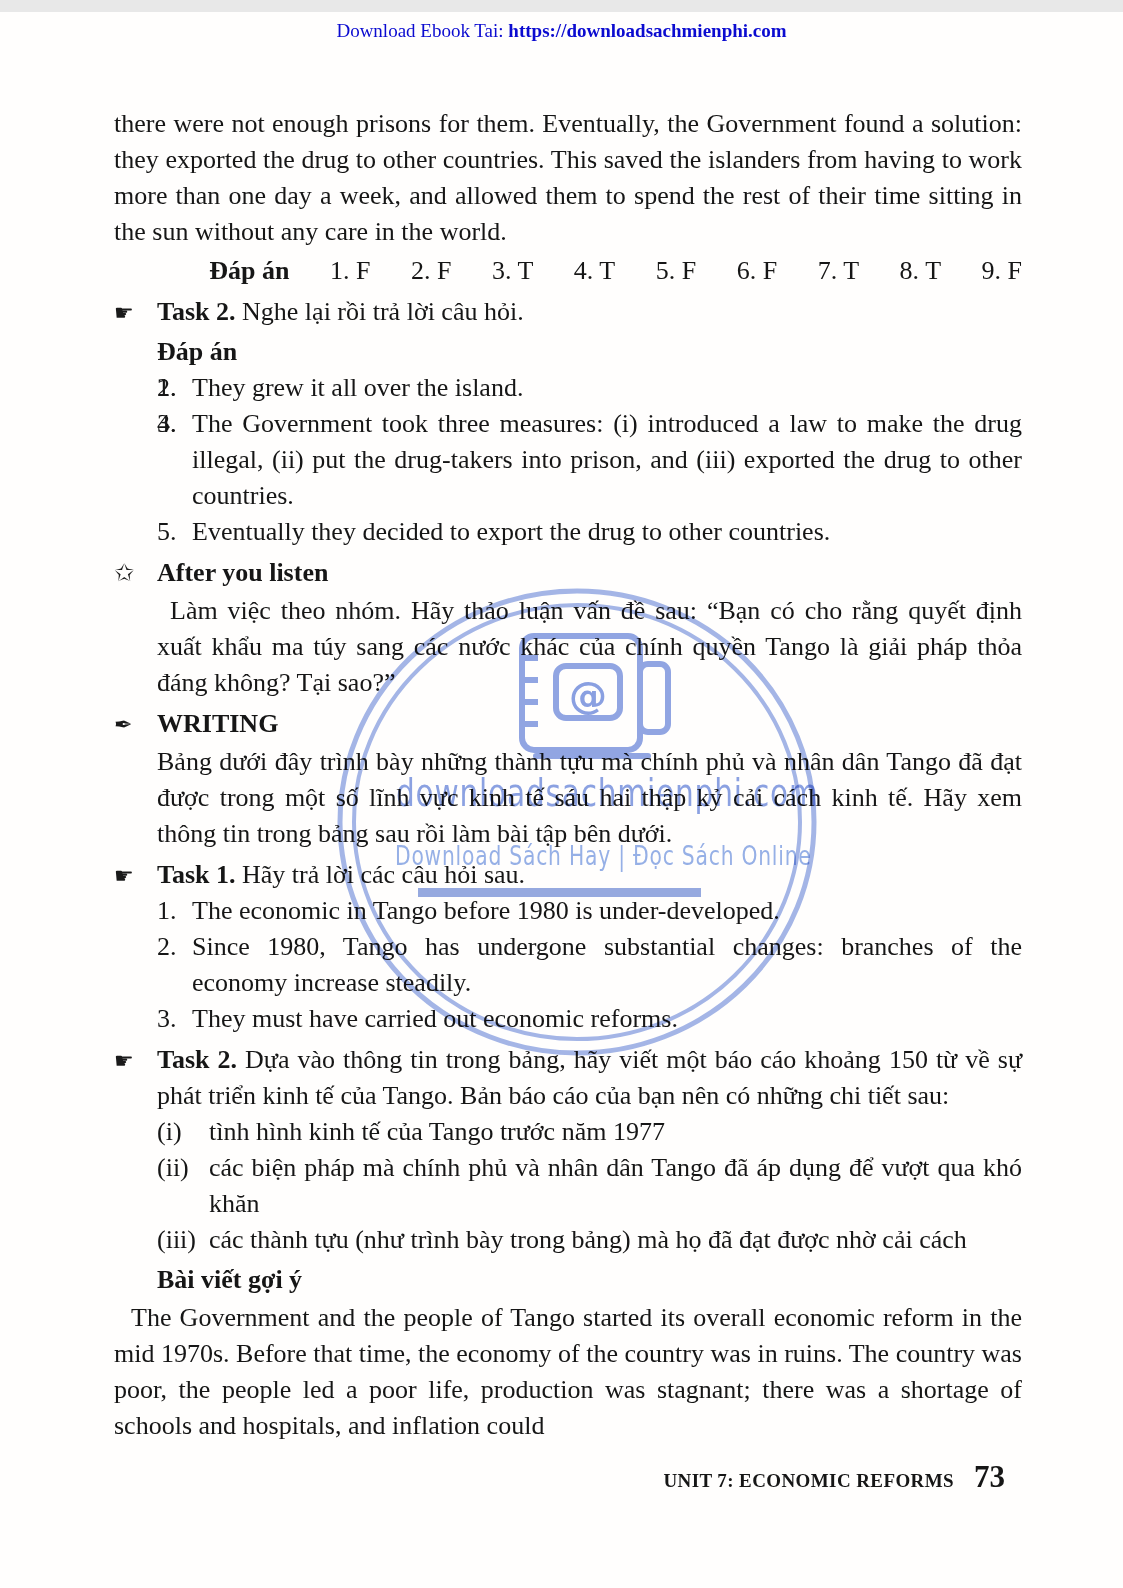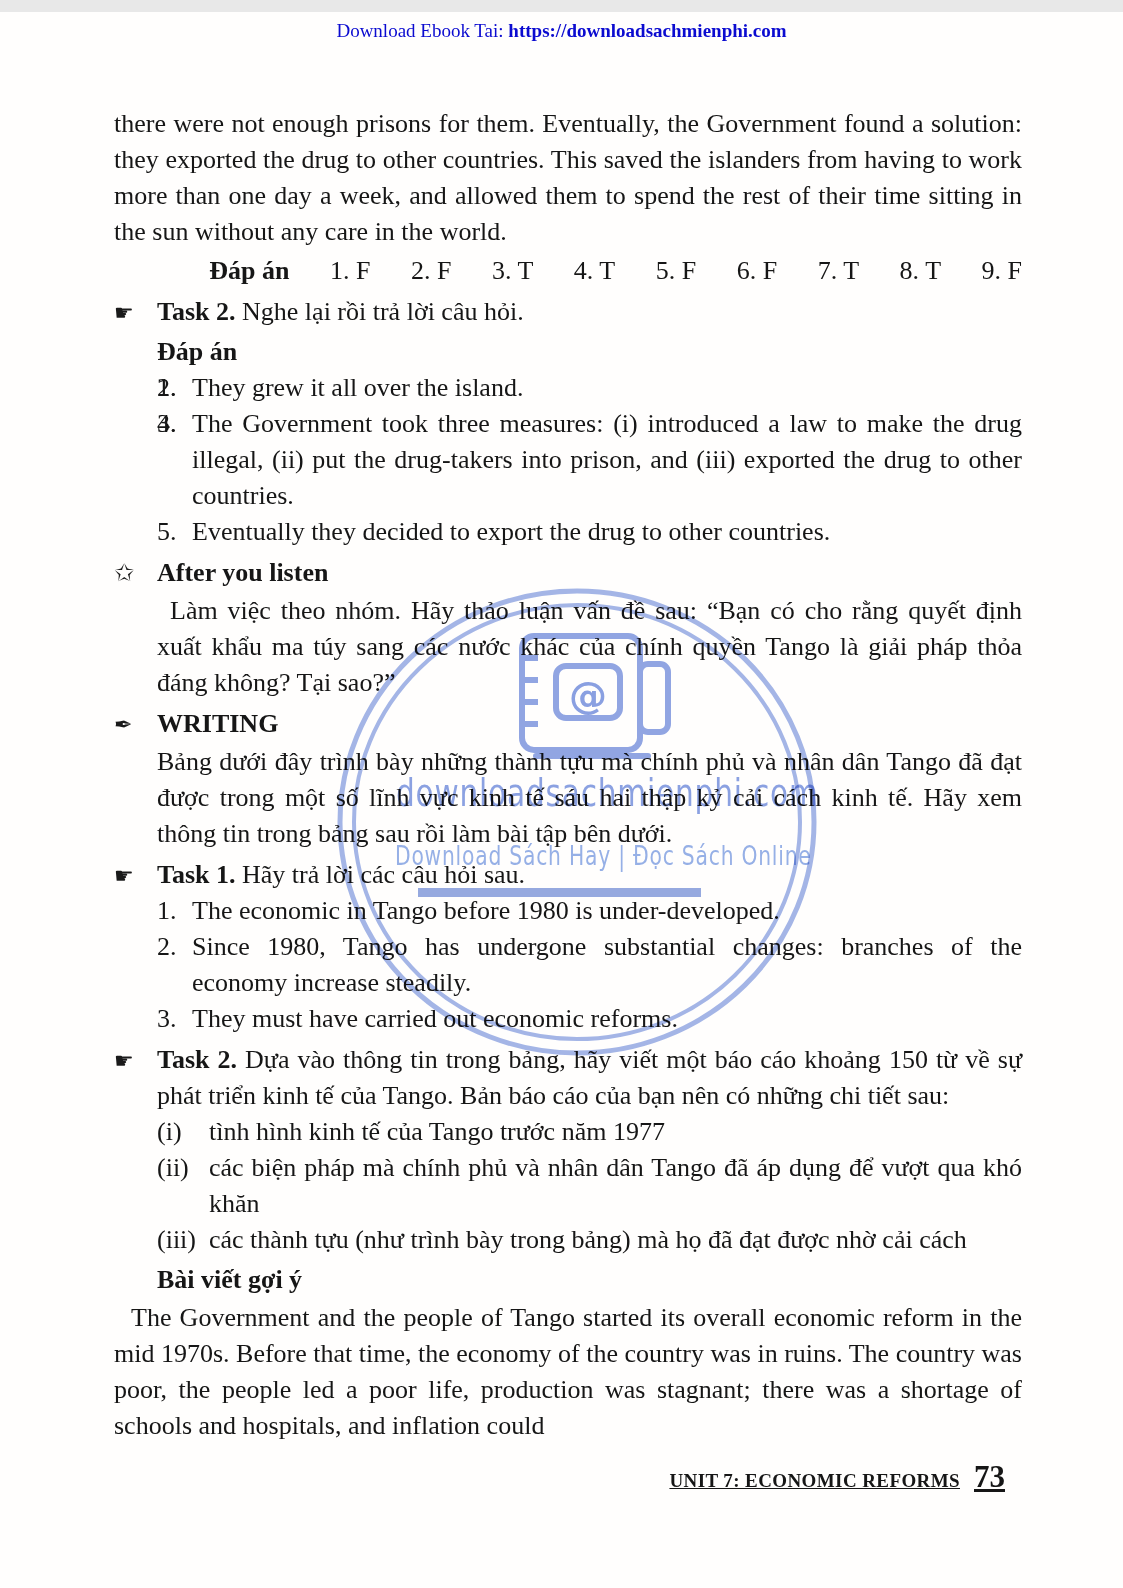--- a/index.html
+++ b/index.html
@@ -46,21 +46,21 @@
   .num-item{position:relative;padding-left:78px;text-align:justify;}
   .num-item .num{position:absolute;left:43px;}
   .roman-item{position:relative;padding-left:95px;text-align:justify;}
   .roman-item .rnum{position:absolute;left:43px;}
   .vn-para{padding-left:43px;text-indent:13px;margin-top:2px;}
   .intro-para{padding-left:43px;margin-top:2px;}
   .essay-para{text-indent:17px;margin-top:2px;}
   
   .page-footer{
     position:absolute;top:1447px;right:118px;
-    display:flex;align-items:baseline;gap:14px;text-decoration:underline;
+    display:flex;align-items:baseline;gap:20px;
   }
   .unit-label{font-weight:bold;font-size:19px;letter-spacing:.4px;}
   .page-num{font-weight:bold;font-size:31px;}
   
   .wm{position:absolute;pointer-events:none;mix-blend-mode:multiply;}
   .wm-svg{left:0;top:0;}
   .wm-text1{
     left:396px;top:760px;
     font-family:"DejaVu Sans",sans-serif;
     font-size:37px;color:#7b95e0;opacity:.88;

